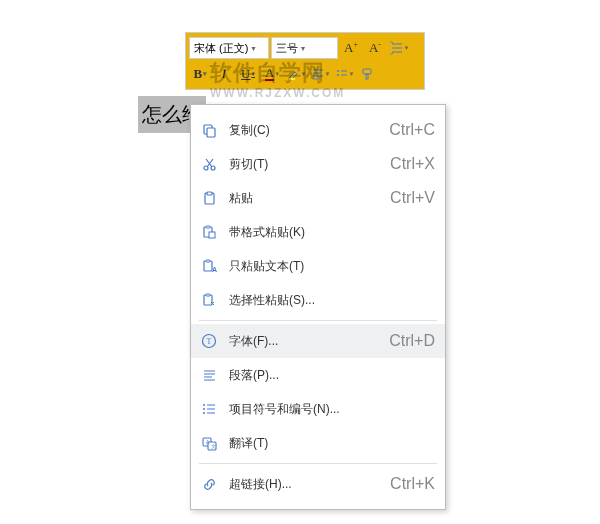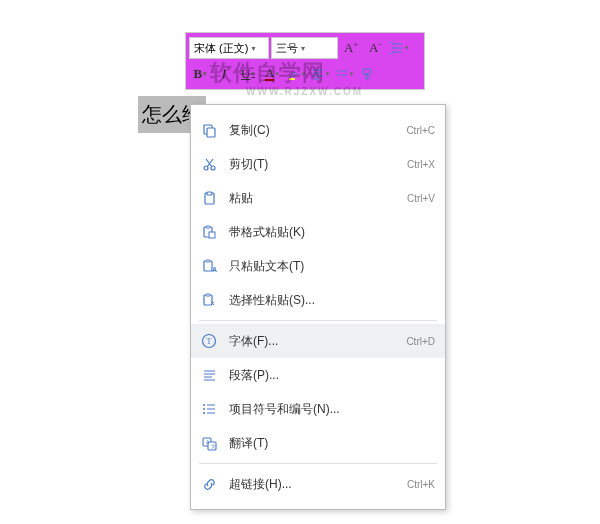--- a/index.html
+++ b/index.html
@@ -4,21 +4,21 @@
 <style>
   * { box-sizing: border-box; margin: 0; padding: 0; }
   body { font-family: "Microsoft YaHei", Arial, sans-serif; background: #fff; width: 600px; height: 524px; position: relative; overflow: hidden; }
   
   .toolbar {
     position: absolute;
     top: 32px;
     left: 185px;
     width: 240px;
     border: 1px solid #ccc;
-    background: #d946ef;
+    background: #eab308;
     padding: 3px;
   }
   .toolbar-row {
     display: flex;
     align-items: center;
     gap: 2px;
     height: 24px;
   }
   .toolbar-row + .toolbar-row { margin-top: 2px; }
   .dropdown {
@@ -56,27 +56,26 @@
     top: 58px;
     left: 210px;
     font-size: 22px;
     font-weight: bold;
     color: rgba(0,0,0,0.25);
     letter-spacing: 1px;
     pointer-events: none;
     font-family: Liberation Sans, sans-serif;
   }
   .watermark .sub {
-    font-size: 10px;
+    font-size: 12px;
     color: rgba(0,0,0,0.2);
     letter-spacing: 2px;
     display: block;
     text-align: center;
     margin-top: -2px;
-    margin-left: 36px;
   }
   
   .selected-text {
     position: absolute;
     top: 96px;
     left: 114px;
     font-size: 20px;
     background: #bbb;
     color: #000;
     padding: 5px 4px;
@@ -110,21 +109,21 @@
     width: 20px;
     height: 20px;
     display: flex;
     align-items: center;
     justify-content: center;
     margin-right: 10px;
     color: #4a7bc8;
   }
   .menu-label { flex: 1; }
   .menu-shortcut {
-    font-size: 10px;
+    font-size: 16px;
     color: #888;
   }
   .menu-sep {
     height: 1px;
     background: #e0e0e0;
     margin: 3px 8px;
   }
   svg { display: block; }
 </style>
 </head>

